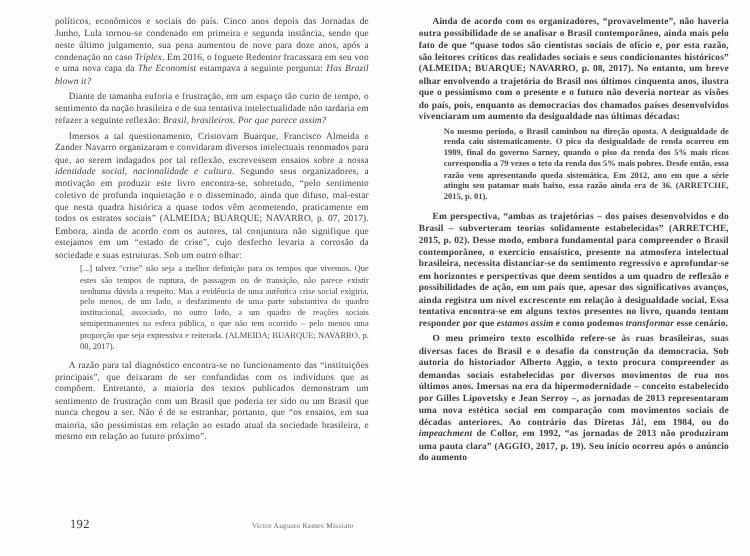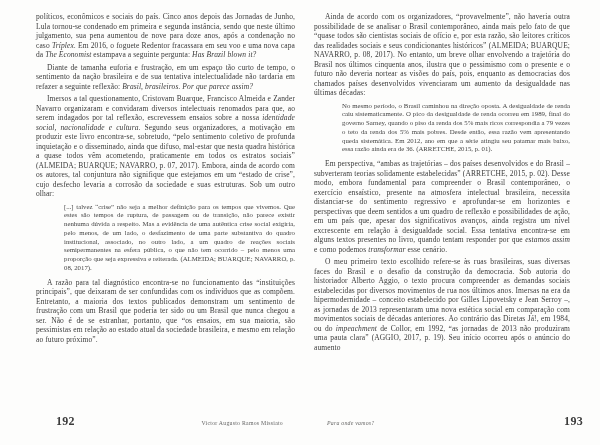--- a/index.html
+++ b/index.html
@@ -10,26 +10,26 @@
     overflow: hidden;
     position: relative;
   }
   .spread { position: absolute; inset: 0; }
   .page-body {
     position: absolute;
     top: 12px;
     color: #3a3a3a;
   }
   .page-body.left  { left: 36px;  width: 259px; }
-  .page-body.right { left: 314px; width: 256px; }
+  .page-body.right { left: 327px; width: 256px; font-weight: bold; }
   .page-body p.body {
     font-size: 7.5px;
     line-height: 9.5px;
     text-align: justify;
-    margin: 0 0 3px 0;
+    margin: 0 0 3px 8px;
     letter-spacing: 0.1px;
   }
   .page-body p.body.indent { text-indent: 11px; }
   .page-body div.quote {
     font-size: 6.8px;
     line-height: 8.8px;
     text-align: justify;
     margin: 4px 0 5px 28px;
     color: #454545;
   }
@@ -37,22 +37,22 @@
   .footer {
     position: absolute;
     top: 414px;
     display: flex;
     align-items: baseline;
     color: #555;
   }
   .footer.left  { left: 36px;  width: 259px; }
   .footer.right { left: 327px; width: 256px; justify-content: space-between; }
   .page-num {
-    font-size: 12px;
-    font-weight: 700;
+    font-size: 10px;
+    font-weight: 400;
     color: #3c3c3c;
     letter-spacing: 0.3px;
   }
   .footer.left .page-num { margin-left: 20px; }
   .running {
     font-size: 5.8px;
     color: #666;
     letter-spacing: 0.25px;
   }
   .footer.left .running { margin-left: auto; margin-right: 12px; }
@@ -76,18 +76,14 @@
       <div class="quote"><span>No mesmo período, o Brasil caminhou na direção oposta. A desigualdade de renda caiu sistematicamente. O pico da desigualdade de renda ocorreu em 1989, final do governo Sarney, quando o piso da renda dos 5% mais ricos correspondia a 79 vezes o teto da renda dos 5% mais pobres. Desde então, essa razão vem apresentando queda sistemática. Em 2012, ano em que a série atingiu seu patamar mais baixo, essa razão ainda era de 36. (ARRETCHE, 2015, p. 01).</span></div>
       <p class="body indent"><span>Em perspectiva, “ambas as trajetórias – dos países desenvolvidos e do Brasil – subverteram teorias solidamente estabelecidas” (ARRETCHE, 2015, p. 02). Desse modo, embora fundamental para compreender o Brasil contemporâneo, o exercício ensaístico, presente na atmosfera intelectual brasileira, necessita distanciar-se do sentimento regressivo e aprofundar-se em horizontes e perspectivas que deem sentidos a um quadro de reflexão e possibilidades de ação, em um país que, apesar dos significativos avanços, ainda registra um nível excrescente em relação à desigualdade social. Essa tentativa encontra-se em alguns textos presentes no livro, quando tentam responder por que </span><span class="it">estamos assim</span><span> e como podemos </span><span class="it">transformar</span><span> esse cenário.</span></p>
       <p class="body indent"><span>O meu primeiro texto escolhido refere-se às ruas brasileiras, suas diversas faces do Brasil e o desafio da construção da democracia. Sob autoria do historiador Alberto Aggio, o texto procura compreender as demandas sociais estabelecidas por diversos movimentos de rua nos últimos anos. Imersas na era da hipermodernidade – conceito estabelecido por Gilles Lipovetsky e Jean Serroy –, as jornadas de 2013 representaram uma nova estética social em comparação com movimentos sociais de décadas anteriores. Ao contrário das Diretas Já!, em 1984, ou do </span><span class="it">impeachment</span><span> de Collor, em 1992, “as jornadas de 2013 não produziram uma pauta clara” (AGGIO, 2017, p. 19). Seu início ocorreu após o anúncio do aumento</span></p>
     </div>
 
   <div class="footer left">
     <span class="page-num">192</span>
     <span class="running">Victor Augusto Ramos Missiato</span>
   </div>
 
-  <div class="footer right">
-    <span class="running">Para onde vamos?</span>
-    <span class="page-num">193</span>
-  </div>
 
 </div>
 
 </body></html>

